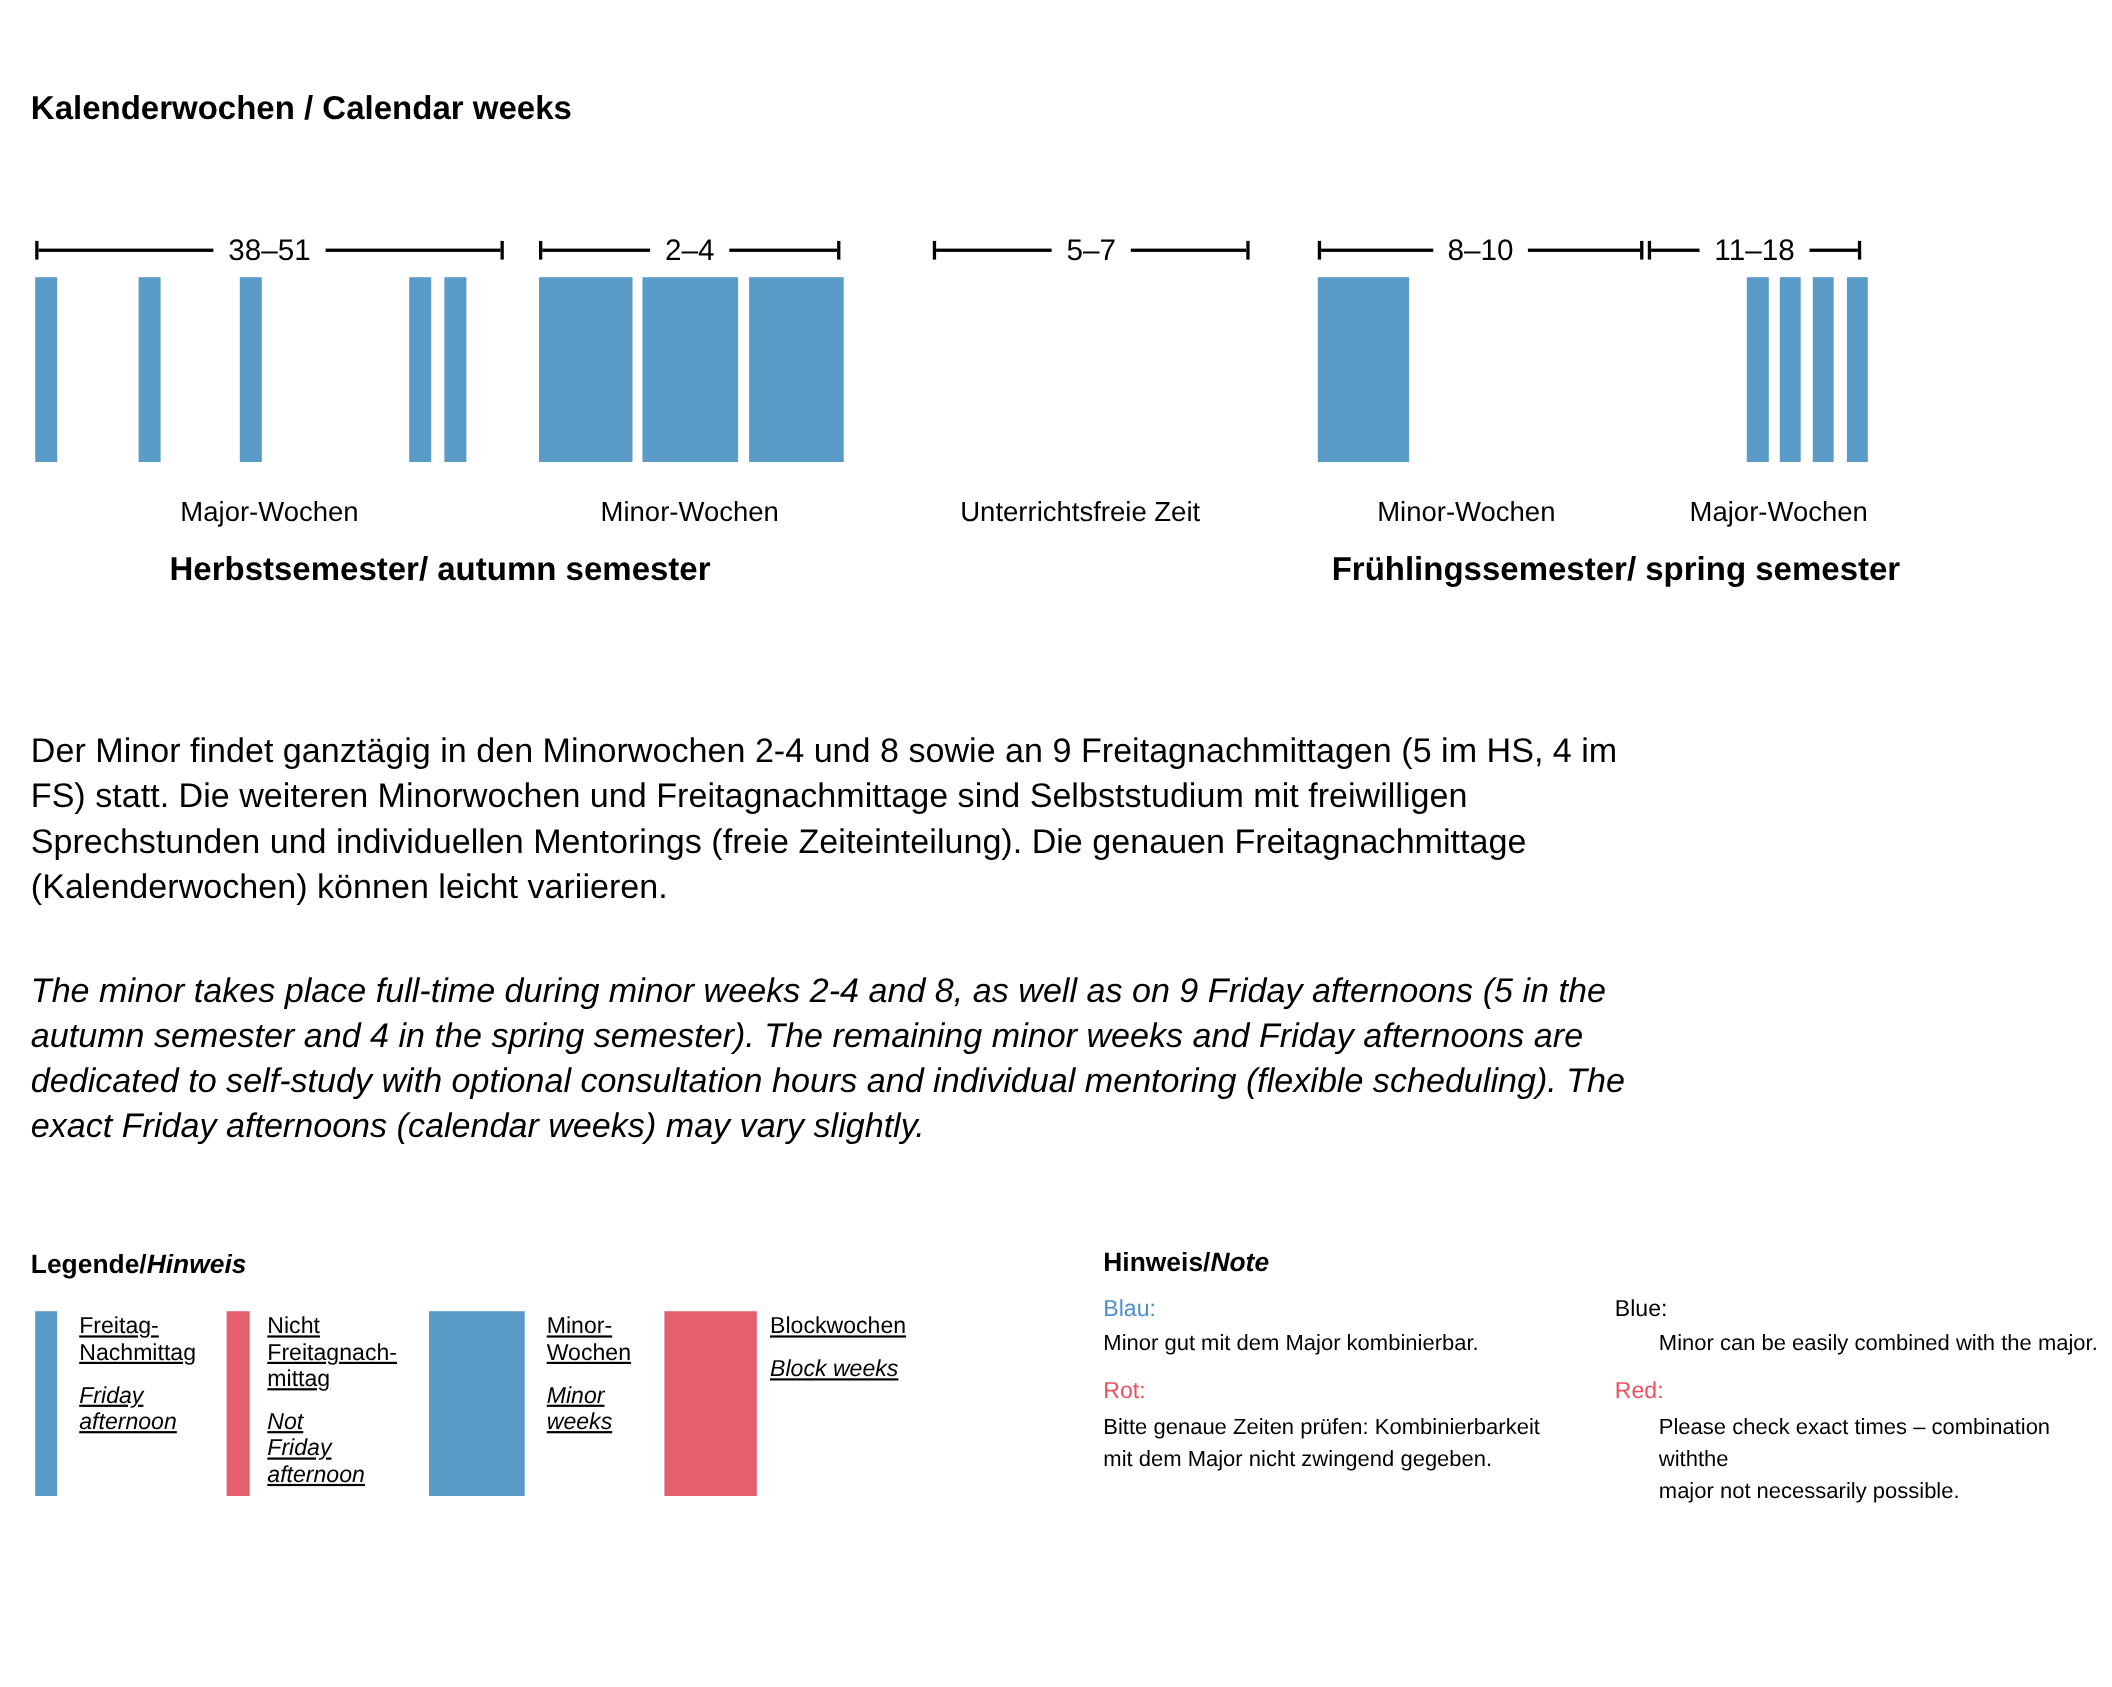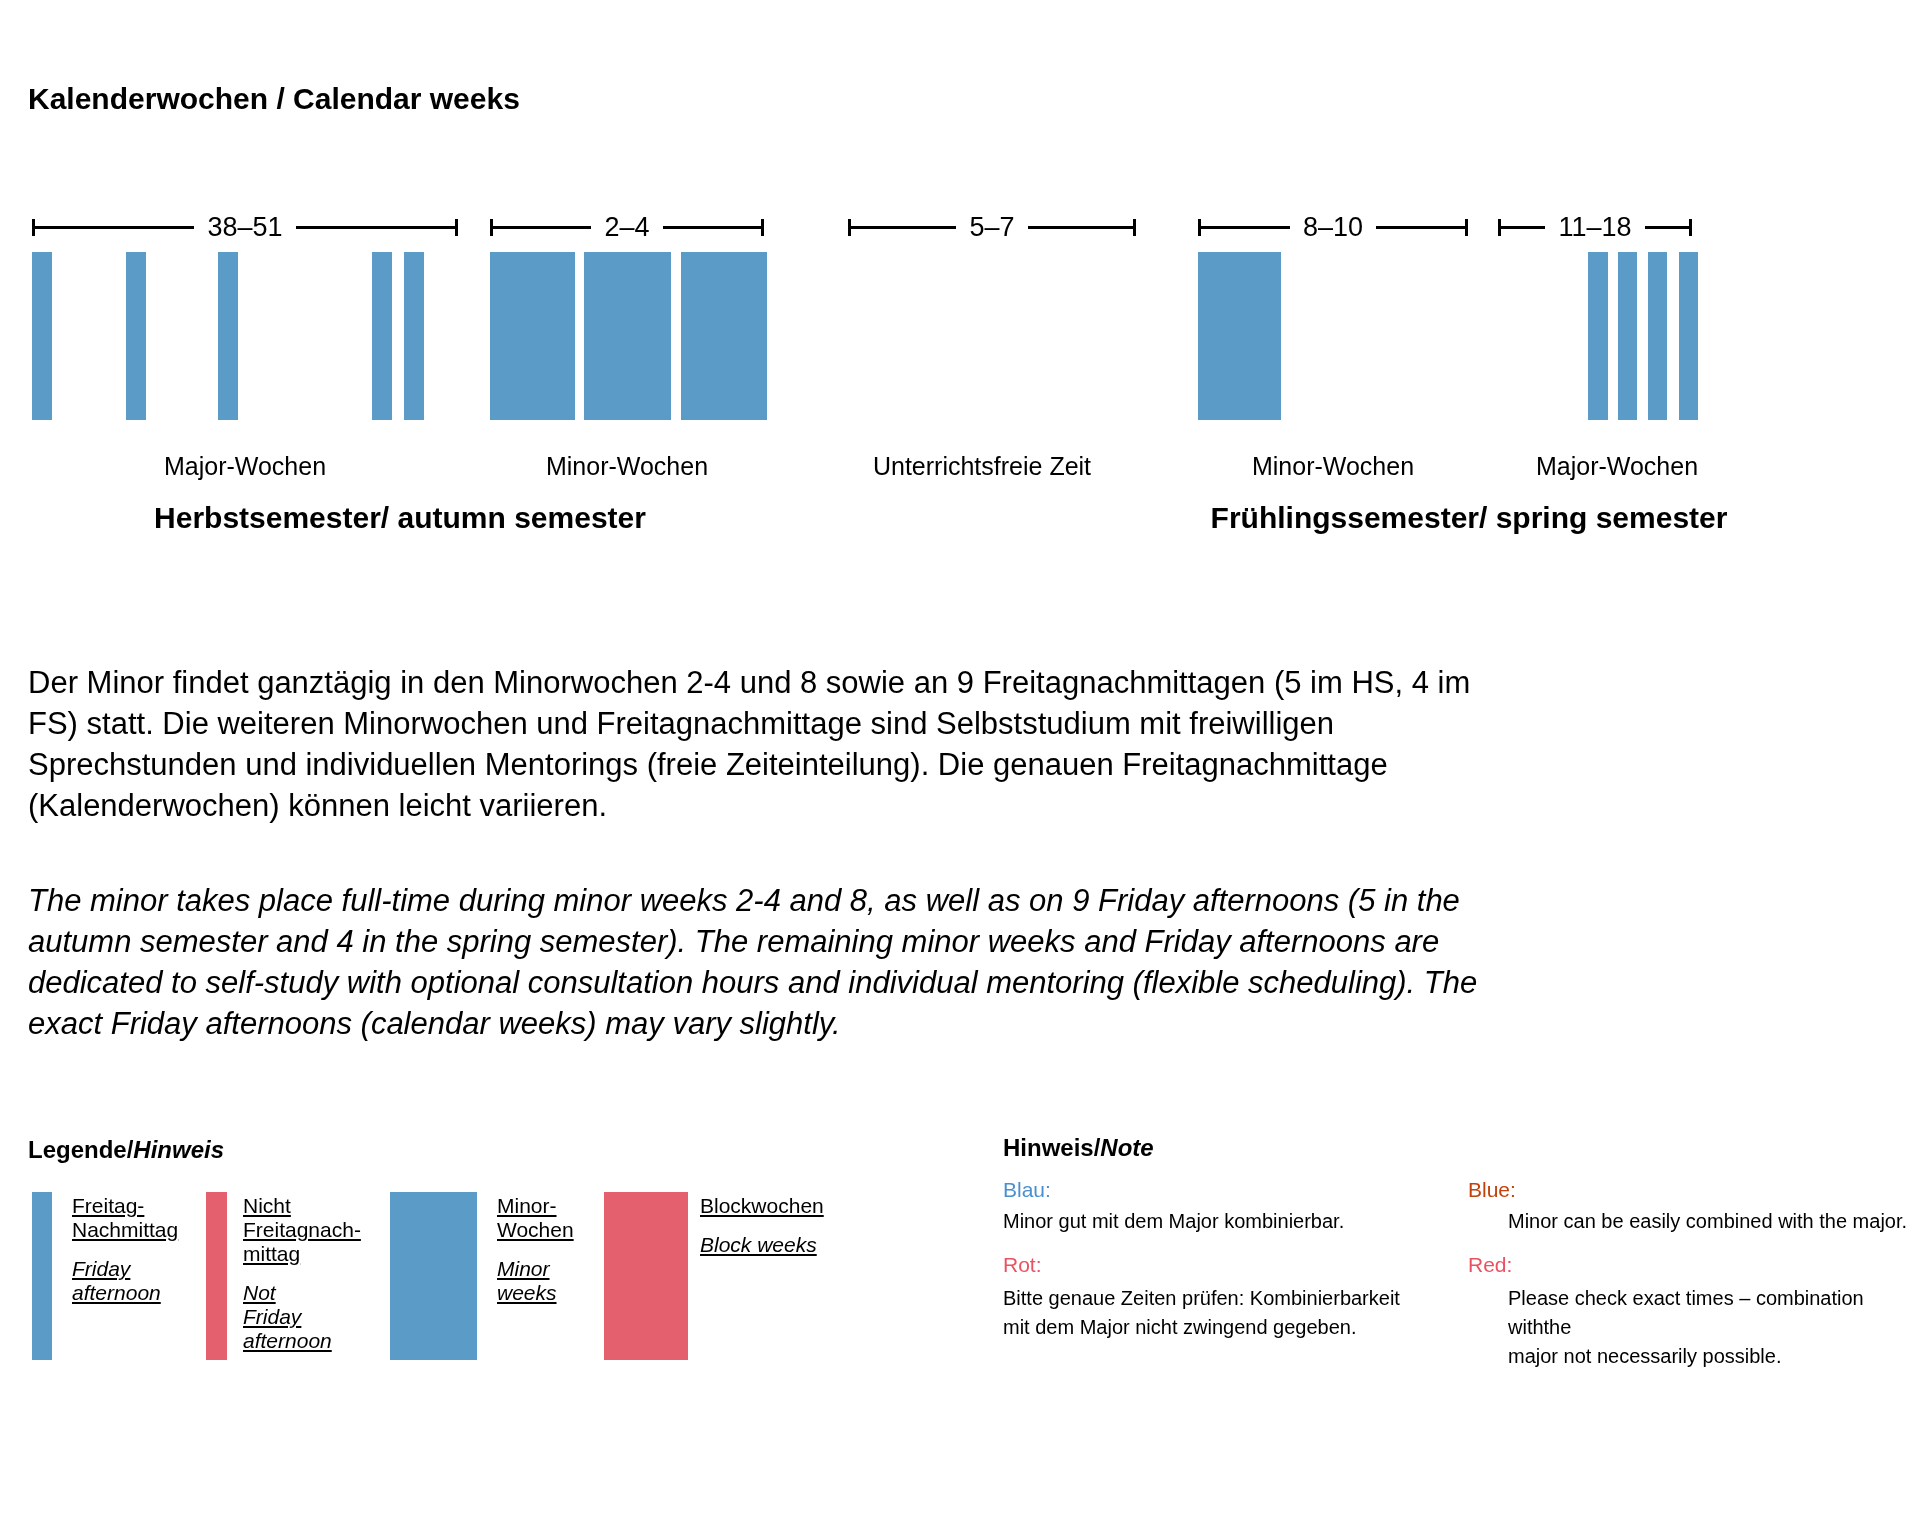--- a/index.html
+++ b/index.html
@@ -74,21 +74,21 @@
     <div class="bar" style="left: 681px; width: 86px; top: 252px; height: 168px; background: rgb(91, 155, 200);"></div>
     <div class="glabel" style="left: 627px;">Minor-Wochen</div>
     <div class="bracket" style="left: 848px; width: 288px;">
       <div class="btick"></div>
       <div class="bline"></div>
       <div class="brange">5–7</div>
       <div class="bline"></div>
       <div class="btick"></div>
     </div>
     <div class="glabel" style="left: 982px;">Unterrichtsfreie Zeit</div>
-    <div class="bracket" style="left: 1198px; width: 270px;">
+    <div class="bracket" style="left: 1198px; width: 296px;">
       <div class="btick"></div>
       <div class="bline"></div>
       <div class="brange">8–10</div>
       <div class="bline"></div>
       <div class="btick"></div>
     </div>
     <div class="bar" style="left: 1198px; width: 83px; top: 252px; height: 168px; background: rgb(91, 155, 200);"></div>
     <div class="glabel" style="left: 1333px;">Minor-Wochen</div>
     <div class="bracket" style="left: 1498px; width: 194px;">
       <div class="btick"></div>
@@ -149,17 +149,17 @@
   </div>
 
 <div class="section-title" style="left:1003px;top:1134px;"><span>Hinweis/</span><span class="italic">Note</span></div>
 
 <div class="note-label" id="note-de-blue-label" style="left: 1003px; top: 1179px; color: rgb(74, 144, 208);">Blau:</div>
 <div class="note-text" style="left:1003px;top:1207px;">Minor gut mit dem Major kombinierbar.</div>
 <div class="note-label" id="note-de-red-label" style="left: 1003px; top: 1254px; color: rgb(234, 82, 98);">Rot:</div>
 <div class="note-text" style="left:1003px;top:1284px;">Bitte genaue Zeiten prüfen: Kombinierbarkeit
 mit dem Major nicht zwingend gegeben.</div>
 
-<div class="note-label" id="note-en-blue-label" style="left: 1468px; top: 1179px; color: #c2410c;">Blue:</div>
+<div class="note-label" id="note-en-blue-label" style="left: 1468px; top: 1179px; color: #000000;">Blue:</div>
 <div class="note-text en" style="left:1468px;top:1207px;">Minor can be easily combined with the major.</div>
 <div class="note-label" id="note-en-red-label" style="left: 1468px; top: 1254px; color: rgb(234, 82, 98);">Red:</div>
 <div class="note-text en" style="left:1468px;top:1284px;">Please check exact times – combination withthe
 major not necessarily possible.</div>
 
 </body></html>

